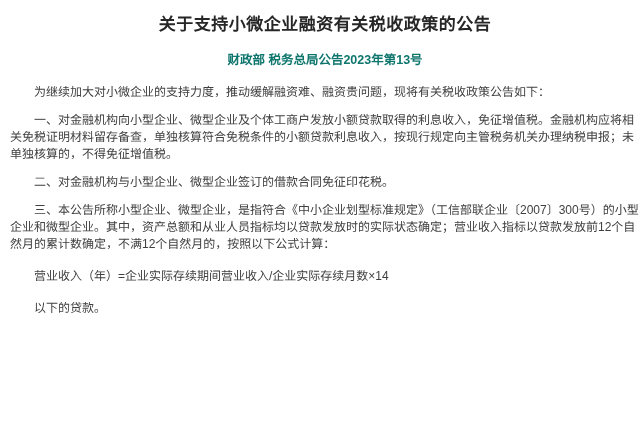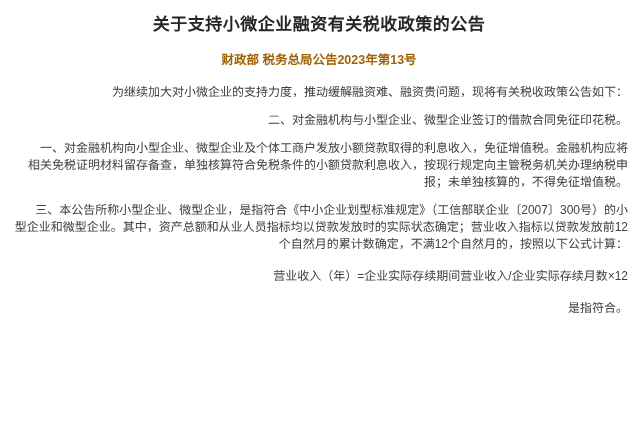--- a/index.html
+++ b/index.html
@@ -6,48 +6,48 @@
     margin: 0;
     padding: 0;
     background: #ffffff;
   }
   .page {
     position: relative;
     width: 640px;
     height: 448px;
     background: #ffffff;
     box-sizing: border-box;
-    padding: 14px 12px 0 10px;
+    padding: 14px 0 0 10px;
     font-family: "Liberation Sans", "DejaVu Sans", sans-serif;
     overflow: hidden;
   }
   .doc-title {
     margin: 0 0 17px 0;
     font-size: 17px;
     line-height: 22px;
     font-weight: bold;
     text-align: center;
     color: #262626;
     letter-spacing: 0.5px;
   }
   .doc-subtitle {
     margin: 0 0 16px 0;
     font-size: 12.5px;
     line-height: 15px;
     font-weight: bold;
     text-align: center;
-    color: #a16207;
+    color: #0f766e;
   }
   .doc-body p {
     margin: 0 0 11px 0;
     font-size: 12px;
     line-height: 17px;
     color: #404040;
     text-indent: 2em;
-    text-align: right;
+    text-align: left;
   }
   .doc-body p.formula {
     margin-top: 15px;
     margin-bottom: 15px;
   }
   .signature {
     margin: 14px 0 0 0;
     font-size: 12px;
     line-height: 17px;
     color: #404040;
@@ -71,28 +71,28 @@
 <div class="page">
 
   <h1 class="doc-title">关于支持小微企业融资有关税收政策的公告</h1>
 
   <div class="doc-subtitle">财政部 税务总局公告2023年第13号</div>
 
   <div class="doc-body">
 
     <p>为继续加大对小微企业的支持力度，推动缓解融资难、融资贵问题，现将有关税收政策公告如下：</p>
 
+    <p>一、对金融机构向小型企业、微型企业及个体工商户发放小额贷款取得的利息收入，免征增值税。金融机构应将相关免税证明材料留存备查，单独核算符合免税条件的小额贷款利息收入，按现行规定向主管税务机关办理纳税申报；未单独核算的，不得免征增值税。</p>
+
     <p>二、对金融机构与小型企业、微型企业签订的借款合同免征印花税。</p>
-
-    <p>一、对金融机构向小型企业、微型企业及个体工商户发放小额贷款取得的利息收入，免征增值税。金融机构应将相关免税证明材料留存备查，单独核算符合免税条件的小额贷款利息收入，按现行规定向主管税务机关办理纳税申报；未单独核算的，不得免征增值税。</p>
 
     <p>三、本公告所称小型企业、微型企业，是指符合《中小企业划型标准规定》（工信部联企业〔2007〕300号）的小型企业和微型企业。其中，资产总额和从业人员指标均以贷款发放时的实际状态确定；营业收入指标以贷款发放前12个自然月的累计数确定，不满12个自然月的，按照以下公式计算：</p>
 
-    <p class="formula">营业收入（年）=企业实际存续期间营业收入/企业实际存续月数×12</p>
+    <p class="formula">营业收入（年）=企业实际存续期间营业收入/企业实际存续月数×14</p>
 
 
 
-    <p>是指符合。</p>
+    <p>以下的贷款。</p>
 
 
 
   </div>
 </div>
 
 </body></html>

